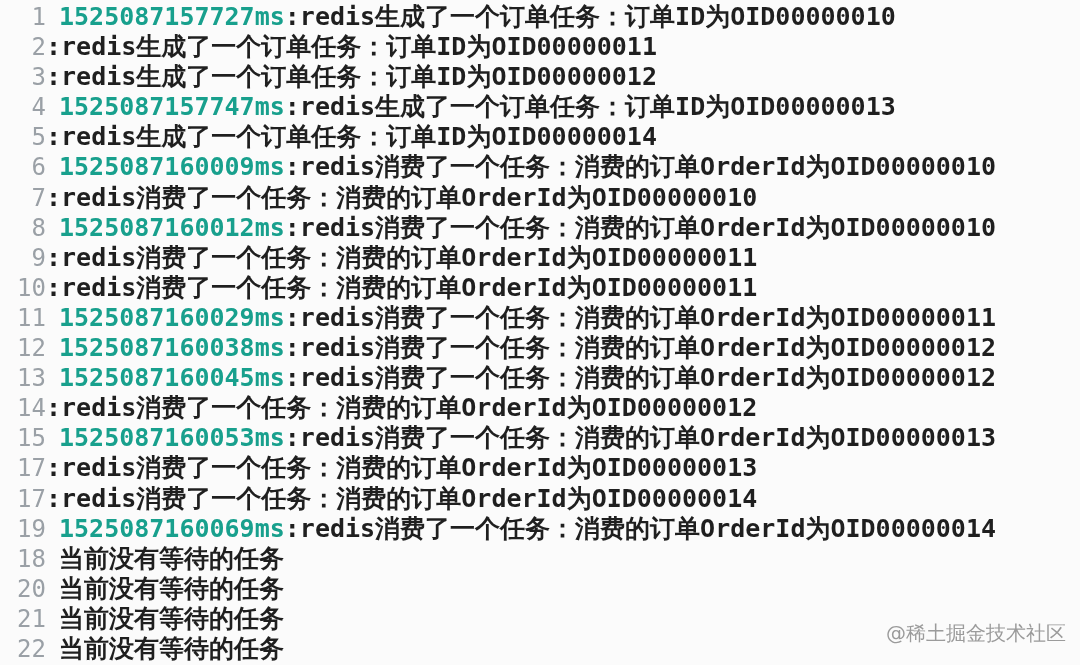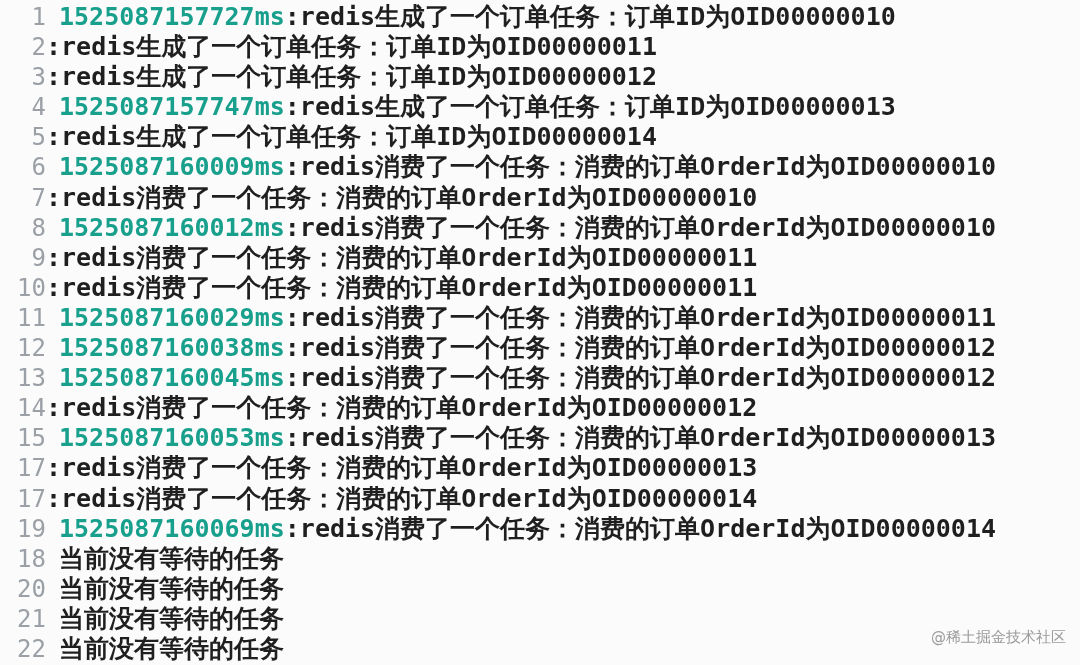--- a/index.html
+++ b/index.html
@@ -37,21 +37,21 @@
     color: var(--timestamp, #18a08d);
     margin-left: 13px;
   }
   .message {
     color: var(--text, #1f1f1f);
   }
   .watermark {
     position: absolute;
     right: 14px;
     bottom: 18px;
-    font-size: 15px;
+    font-size: 20px;
     font-weight: normal;
     color: var(--watermark, #9b9b9b);
     font-family: "DejaVu Sans", "Liberation Sans", sans-serif;
   }
 </style>
 </head>
 <body>
 
 <div class="console">
   <div id="lines">

